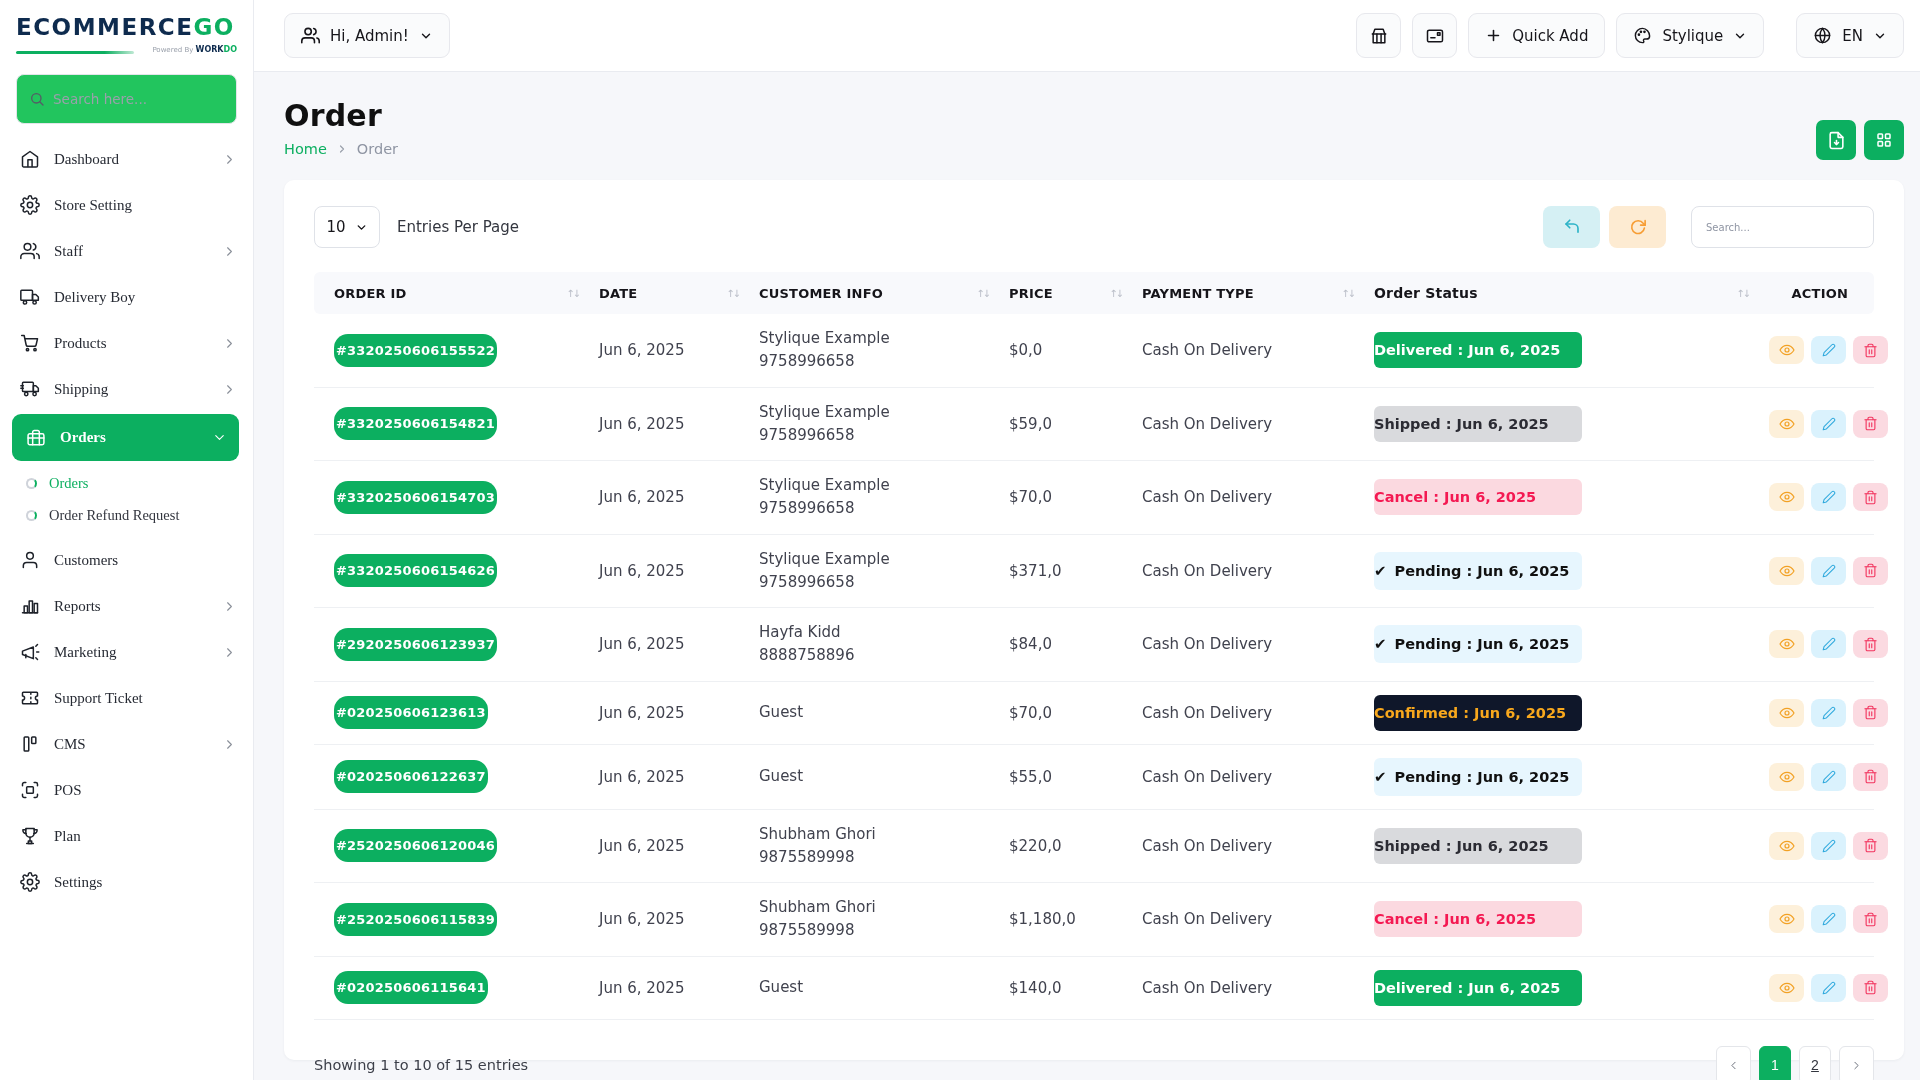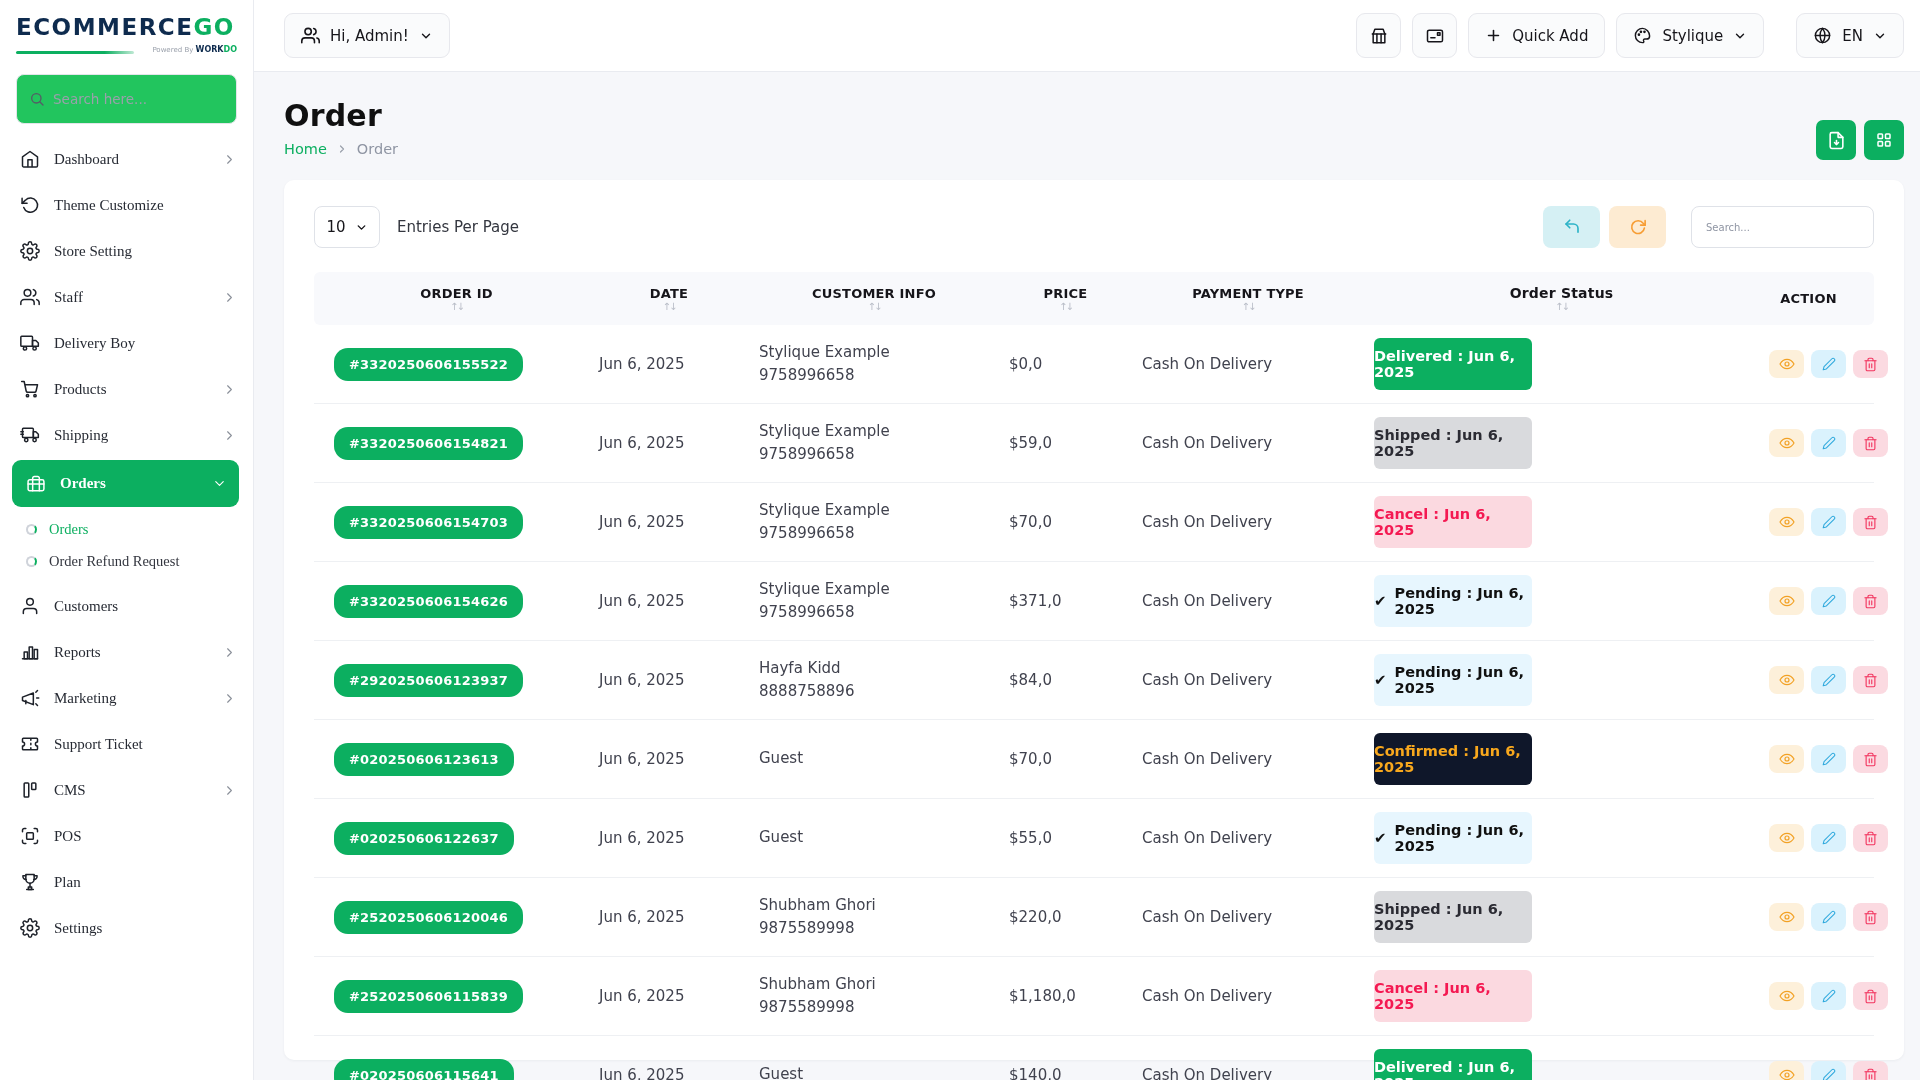--- a/index.html
+++ b/index.html
@@ -60,32 +60,32 @@
   .entries-label { margin-left:17px; font-size:15px; color:#33363f; }
   .toolbar-right { margin-left:auto; display:flex; align-items:center; gap:9px; }
   .soft-btn { width:57px; height:42px; border:0; border-radius:8px; display:flex; align-items:center; justify-content:center; cursor:pointer; }
   .soft-undo { background:#d5f0f4; color:#2cb3c7; }
   .soft-refresh { background:#fdebd2; color:#f79d34; }
   .tbl-search { width:183px; height:42px; border:1px solid #dfe2e8; border-radius:8px; margin-left:16px; padding:0 14px; font-size:10px; color:#40424e; outline:none; font-family:inherit; }
   .tbl-search::placeholder { color:#8f95a3; }
 
   table { width:100%; border-collapse:collapse; table-layout:fixed; margin-top:24px; }
   thead th { background:#f8f9fc; font-size:13px; font-weight:700; color:#16151a; text-align:left; padding:13px 10px; letter-spacing:.2px; }
-  thead th .th-inner { display:flex; align-items:center; justify-content:space-between;flex-direction:column; }
+  thead th .th-inner { display:flex; align-items:center; justify-content:space-between; }
   thead th.mixed { font-size:14px; }
   thead th:first-child { padding-left:20px; border-radius:6px 0 0 6px; }
   thead th:last-child { border-radius:0 6px 6px 0; }
   th.col-action .th-inner { justify-content:flex-end; padding-right:16px; }
   .sort { font-size:10px; color:#b9bdc7; letter-spacing:-2px; font-weight:400; }
   tbody td { padding:13px 10px; border-bottom:1px solid #eef0f3; font-size:15px; color:#40424e; vertical-align:middle; }
   tbody tr:last-child td { border-bottom:1px solid #eef0f3; }
   tbody td:first-child { padding-left:20px; }
-  .id-badge { display:inline-block; background:#0caf60; color:#fff; font-size:13px; font-weight:600; padding:9px 15px; border-radius:14px; letter-spacing:.2px; cursor:pointer; }
+  .id-badge { display:inline-block; background:#0caf60; color:#fff; font-size:13px; font-weight:600; padding:9px 2px; border-radius:14px; letter-spacing:.2px; cursor:pointer; }
   .cust-name { line-height:1.55; }
-  .status-badge { display:inline-flex; align-items:center; gap:8px; width:158px; padding:10px 0; border-radius:6px; font-size:14.5px; font-weight:600; cursor:pointer; }
+  .status-badge { display:inline-flex; align-items:center; gap:8px; width:208px; padding:10px 0; border-radius:6px; font-size:14.5px; font-weight:600; cursor:pointer; }
   .st-delivered { background:#0caf60; color:#fff; }
   .st-shipped  { background:#d9dadd; color:#2b2b33; }
   .st-cancel   { background:#fbd9e0; color:#f41952; }
   .st-pending  { background:#e7f6fe; color:#101010; }
   .st-confirmed{ background:#0f172a; color:#f8a81d; }
   .chk { font-size:15px; color:#111; font-weight:700; }
   td.actions { text-align:right; padding-right:12px; }
   .act-group { display:inline-flex; gap:7px; }
   .act-btn { width:35px; height:28px; border:0; border-radius:8px; display:inline-flex; align-items:center; justify-content:center; cursor:pointer; }
   .act-view { background:#fdf0da; color:#f2a124; }
@@ -128,29 +128,20 @@
               <path d="M3 9.5 12 3l9 6.5V20a1.5 1.5 0 0 1-1.5 1.5h-15A1.5 1.5 0 0 1 3 20z"></path>
               <polyline points="9.5 21 9.5 13 14.5 13 14.5 21"></polyline>
             </svg>
           </span>
       <span class="nav-label">Dashboard</span>
           <span class="icon chev">
             <svg width="15" height="15" viewBox="0 0 24 24" fill="none" stroke="currentColor" stroke-width="1.8" stroke-linecap="round" stroke-linejoin="round">
               <polyline points="9 6 15 12 9 18"></polyline>
             </svg>
           </span>
-        </div>
-        <div class="nav-item ">
-      <span class="icon nav-icon">
-            <svg width="20" height="20" viewBox="0 0 24 24" fill="none" stroke="currentColor" stroke-width="1.8" stroke-linecap="round" stroke-linejoin="round">
-              <polyline points="2.5 4 2.5 10 8.5 10"></polyline>
-              <path d="M4.5 15a8.5 8.5 0 1 0 2-8.8L2.5 10"></path>
-            </svg>
-          </span>
-      <span class="nav-label">Theme Customize</span>
         </div>
         <div class="nav-item ">
       <span class="icon nav-icon">
             <svg width="20" height="20" viewBox="0 0 24 24" fill="none" stroke="currentColor" stroke-width="1.8" stroke-linecap="round" stroke-linejoin="round">
               <circle cx="12" cy="12" r="3.2"></circle>
               <path d="M19.4 15a1.65 1.65 0 0 0 .33 1.82l.06.06a2 2 0 1 1-2.83 2.83l-.06-.06a1.65 1.65 0 0 0-1.82-.33 1.65 1.65 0 0 0-1 1.51V21a2 2 0 1 1-4 0v-.09A1.65 1.65 0 0 0 9 19.4a1.65 1.65 0 0 0-1.82.33l-.06.06a2 2 0 1 1-2.83-2.83l.06-.06a1.65 1.65 0 0 0 .33-1.82 1.65 1.65 0 0 0-1.51-1H3a2 2 0 1 1 0-4h.09A1.65 1.65 0 0 0 4.6 9a1.65 1.65 0 0 0-.33-1.82l-.06-.06a2 2 0 1 1 2.83-2.83l.06.06a1.65 1.65 0 0 0 1.82.33H9a1.65 1.65 0 0 0 1-1.51V3a2 2 0 1 1 4 0v.09a1.65 1.65 0 0 0 1 1.51 1.65 1.65 0 0 0 1.82-.33l.06-.06a2 2 0 1 1 2.83 2.83l-.06.06a1.65 1.65 0 0 0-.33 1.82V9a1.65 1.65 0 0 0 1.51 1H21a2 2 0 1 1 0 4h-.09a1.65 1.65 0 0 0-1.51 1z"></path>
             </svg>
           </span>
       <span class="nav-label">Store Setting</span>
         </div>

